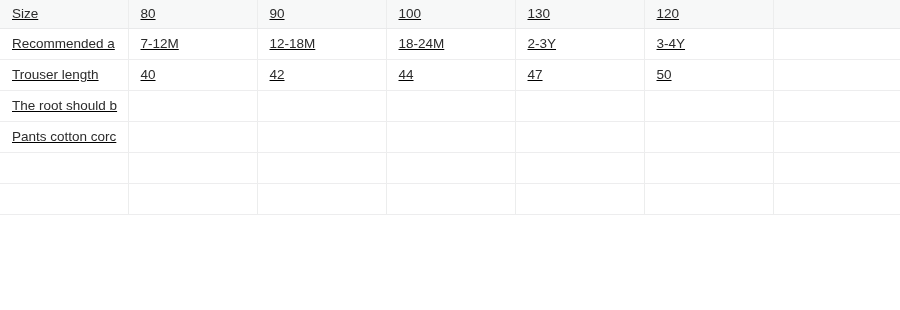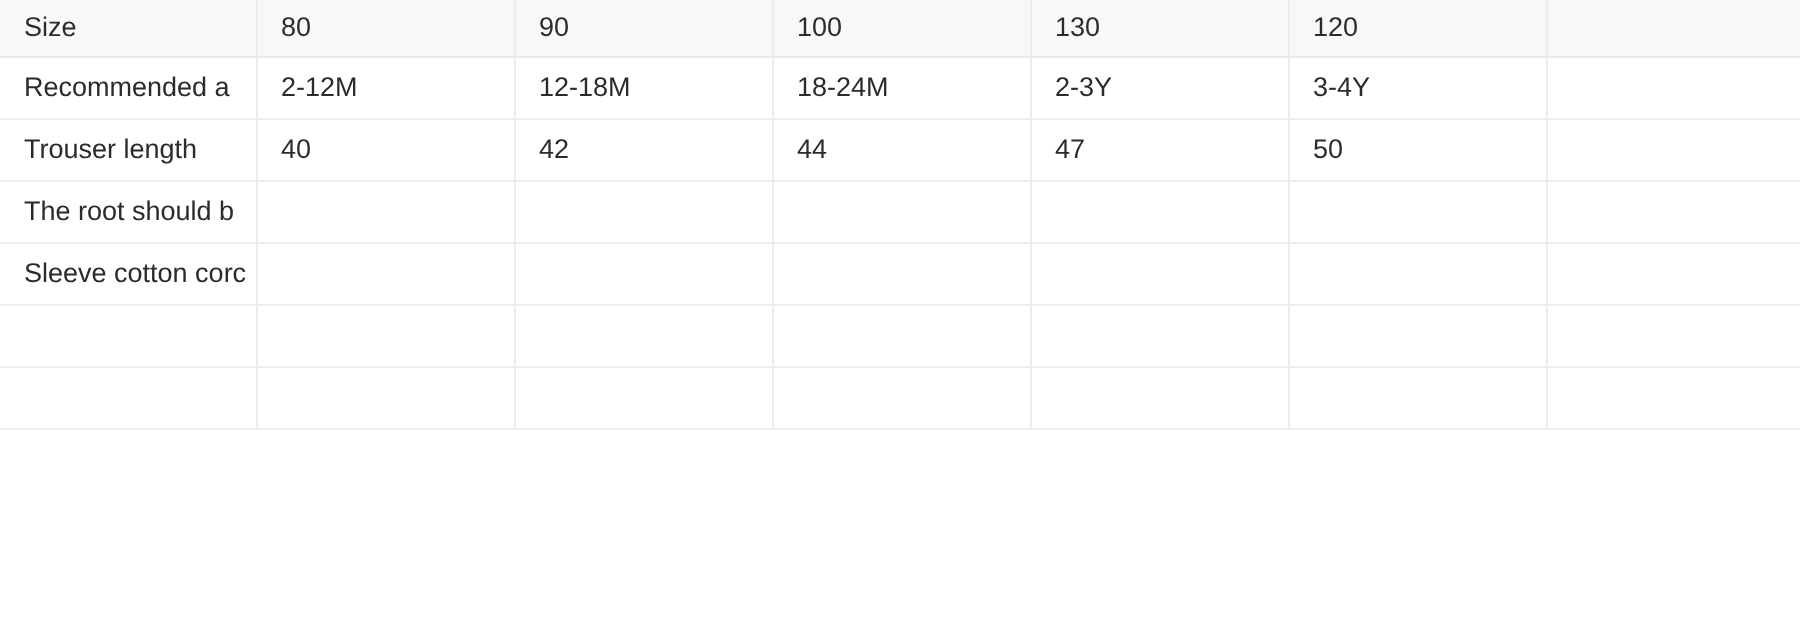--- a/index.html
+++ b/index.html
@@ -11,20 +11,21 @@
     width: 900px;
     height: 310px;
     overflow: hidden;
     font-family: "Liberation Sans", sans-serif;
   }
   #size-table {
     width: 898px;
     border-collapse: collapse;
     table-layout: fixed;
     background: #ffffff;
+    text-decoration: underline;
   }
   #size-table col.c-label { width: 128px; }
   #size-table col.c-val   { width: 129px; }
   #size-table col.c-last  { width: 128px; }
   #size-table th,
   #size-table td {
     border-right: 1px solid #eceded;
     border-bottom: 1px solid #ededee;
     padding: 0 0 0 12px;
     margin: 0;
@@ -77,21 +78,21 @@
       <th>100</th>
       <th>130</th>
       <th>120</th>
       <th></th>
     </tr>
   </thead>
   <tbody>
 
     <tr>
       <td>Recommended a</td>
-      <td>2-12M</td>
+      <td>7-12M</td>
       <td>12-18M</td>
       <td>18-24M</td>
       <td>2-3Y</td>
       <td>3-4Y</td>
       <td></td>
     </tr>
 
 
 
     <tr>
@@ -108,21 +109,21 @@
       <td>The root should b</td>
       <td></td>
       <td></td>
       <td></td>
       <td></td>
       <td></td>
       <td></td>
     </tr>
 
     <tr>
-      <td>Sleeve cotton corc</td>
+      <td>Pants cotton corc</td>
       <td></td>
       <td></td>
       <td></td>
       <td></td>
       <td></td>
       <td></td>
     </tr>
 
 
     <tr class="empty-row">

